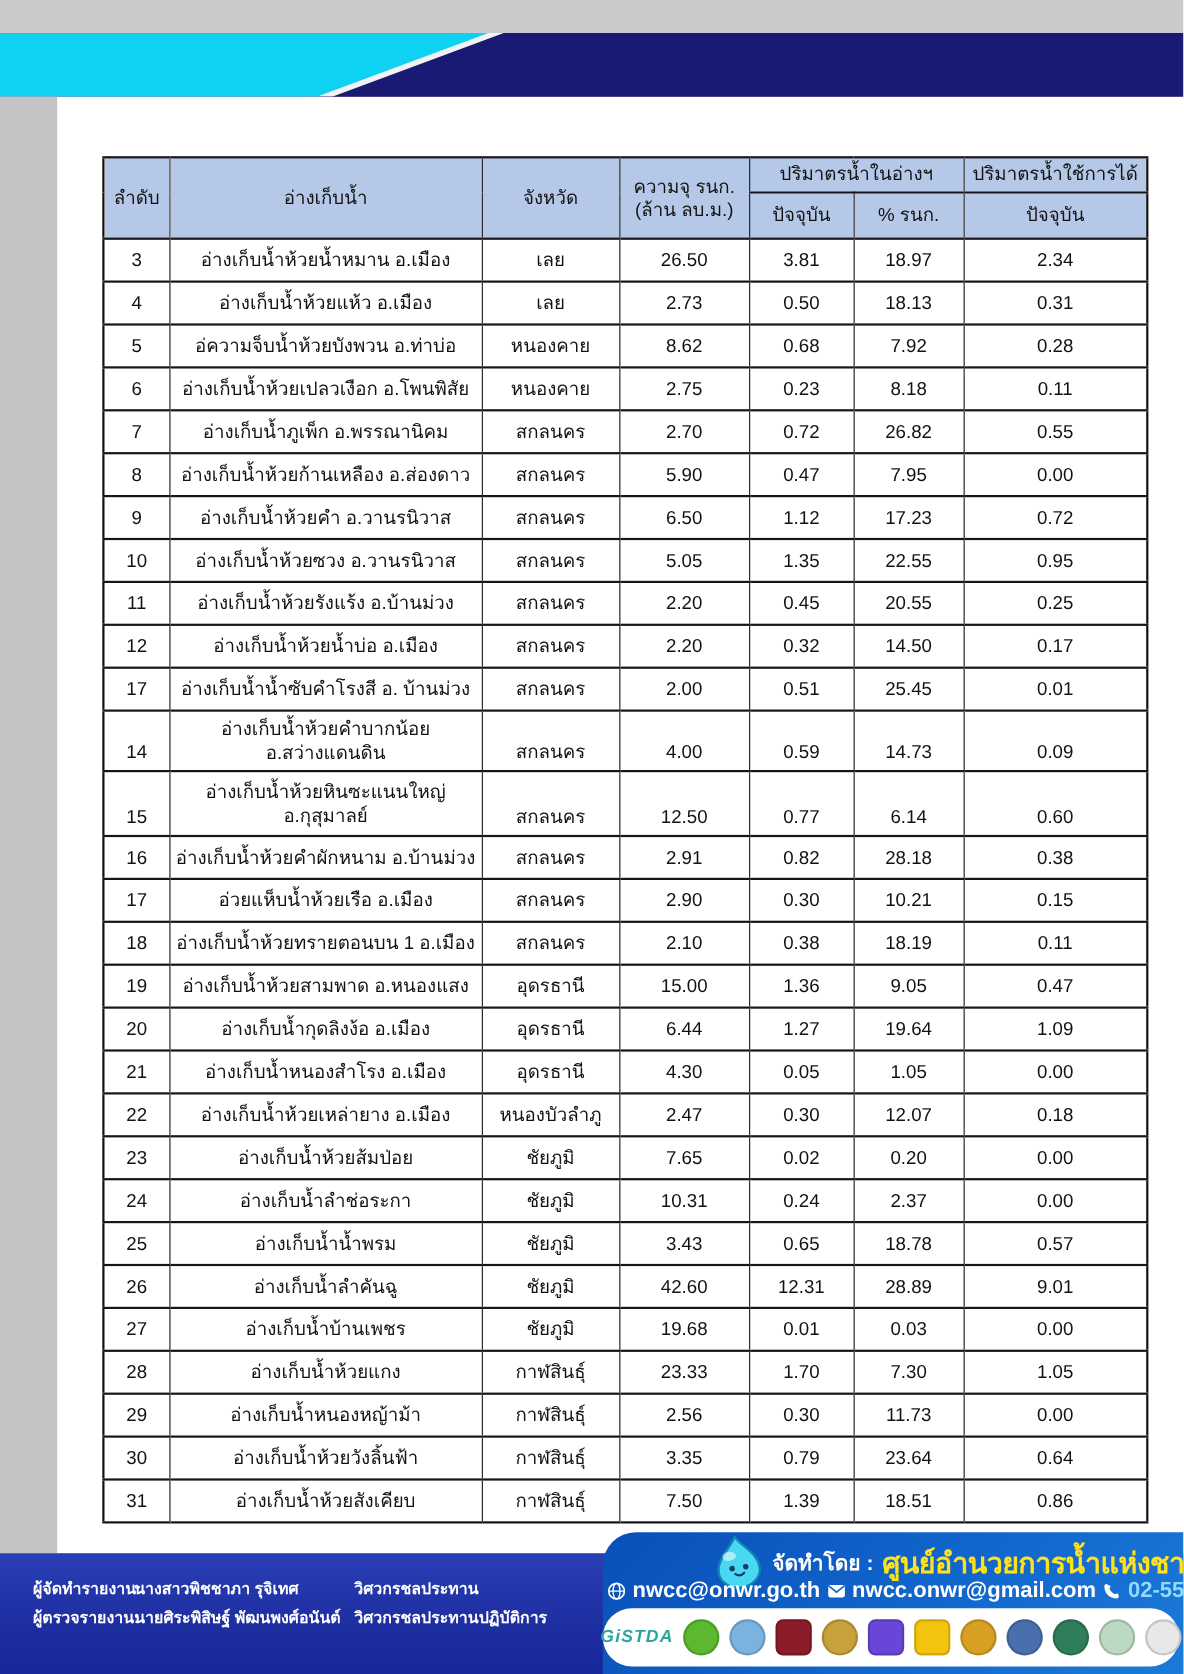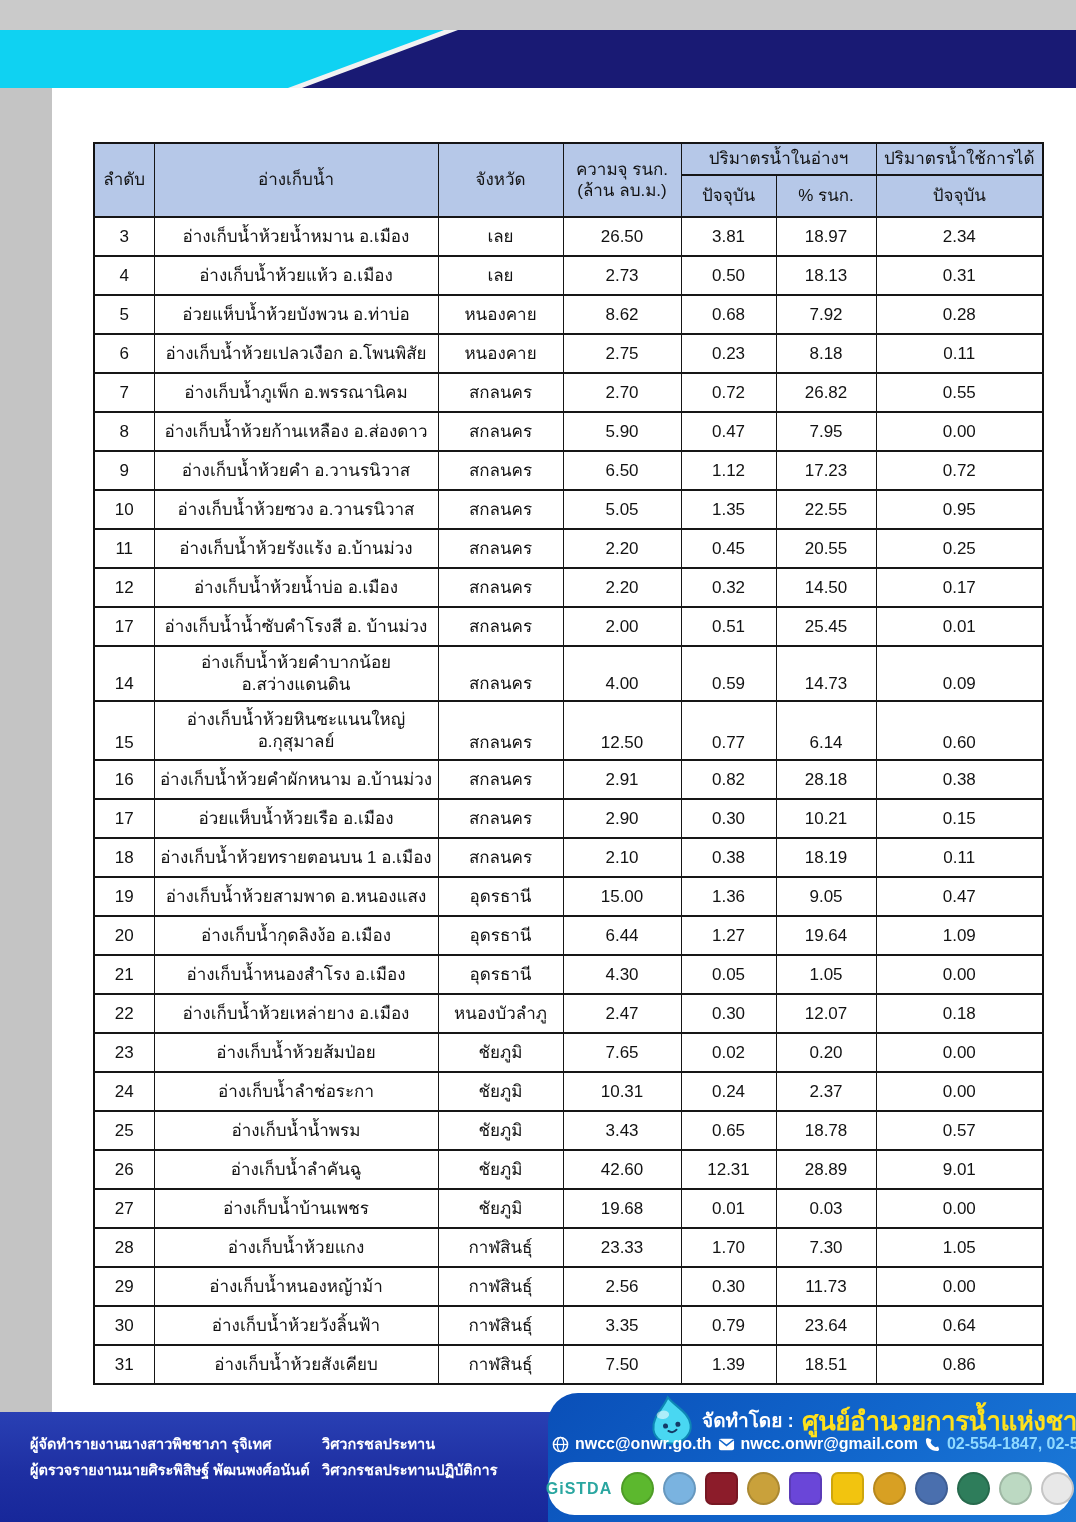--- a/index.html
+++ b/index.html
@@ -40,26 +40,26 @@
   .staff-label{width:92px;} .staff-name{width:200px;}
 
   .footer-right{position:absolute;left:548px;top:1393px;width:528px;height:129px;
     border-top-left-radius:30px;
     background:linear-gradient(135deg,#0a4fb8 0%,#1166cc 55%,#1c7ad8 100%);}
   .made-by{position:absolute;left:100px;top:2px;display:flex;align-items:center;gap:8px;}
   .mascot{width:46px;height:50px;transform:rotate(-8deg);}
   .made-by-label{color:#ffffff;font-size:19px;font-weight:bold;white-space:nowrap;}
   .org-name{font-size:26px;font-weight:bold;white-space:nowrap;letter-spacing:-.5px;}
   .contact{position:absolute;left:4px;top:42px;width:520px;display:flex;align-items:center;
-    gap:6px;color:#ffffff;font-size:16px;font-weight:bold;white-space:nowrap;}
+    gap:6px;color:#ffffff;font-size:20px;font-weight:bold;white-space:nowrap;}
   .contact .ic{width:17px;height:17px;flex:0 0 auto;}
   .phones{}
   .logo-pill{position:absolute;left:0px;top:69px;width:524px;height:53px;background:#ffffff;
     border-radius:27px;display:flex;align-items:center;justify-content:center;gap:9px;}
-  .logo-text{font-size:16px;font-weight:bold;color:#2aa6a0;letter-spacing:1px;}
+  .logo-text{font-size:16px;font-weight:bold;font-style:italic;color:#2aa6a0;letter-spacing:1px;}
   .logo-dot{width:33px;height:33px;border-radius:50%;flex:0 0 auto;box-shadow:inset 0 0 0 2px rgba(0,0,0,.15);}
 </style>
 </head>
 <body>
 
 <div class="page">
 
   <div class="top-band"></div>
   <div class="banner">
     <div class="stripe-white"></div>
@@ -109,21 +109,21 @@
       <td class="c-no">4</td>
       <td class="c-name">อ่างเก็บน้ำห้วยแห้ว อ.เมือง</td>
       <td class="c-prov">เลย</td>
       <td class="c-cap">2.73</td>
       <td class="c-cur">0.50</td>
       <td class="c-pct">18.13</td>
       <td class="c-use">0.31</td>
     </tr>
         <tr class="trow">
       <td class="c-no">5</td>
-      <td class="c-name">อ่วยแห็บน้ำห้วยบังพวน อ.ท่าบ่อ</td>
+      <td class="c-name">อ่ความจ็บน้ำห้วยบังพวน อ.ท่าบ่อ</td>
       <td class="c-prov">หนองคาย</td>
       <td class="c-cap">8.62</td>
       <td class="c-cur">0.68</td>
       <td class="c-pct">7.92</td>
       <td class="c-use">0.28</td>
     </tr>
         <tr class="trow">
       <td class="c-no">6</td>
       <td class="c-name">อ่างเก็บน้ำห้วยเปลวเงือก อ.โพนพิสัย</td>
       <td class="c-prov">หนองคาย</td>

